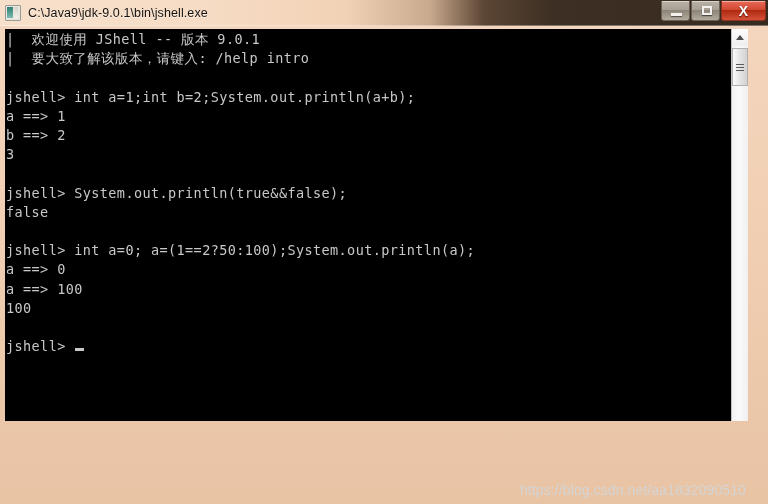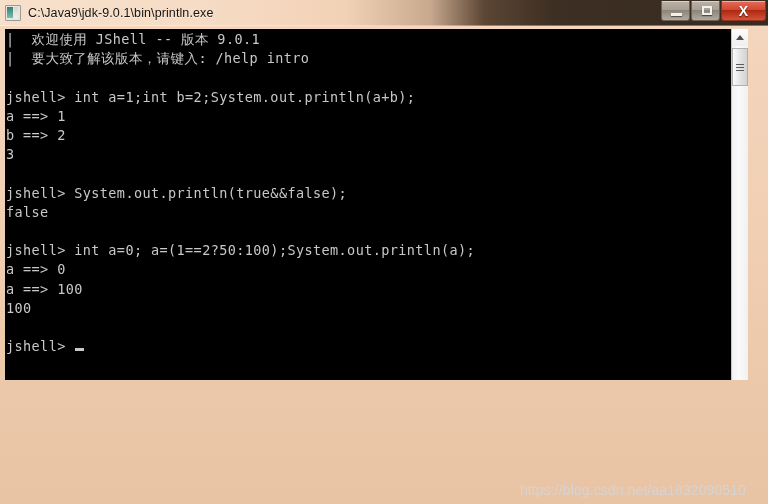--- a/index.html
+++ b/index.html
@@ -148,21 +148,21 @@
     font-weight: bold;
     color: #ffffff;
   }
 
   
   #console-area {
     position: absolute;
     left: 5px;
     top: 29px;
     width: 743px;
-    height: 351px;
+    height: 392px;
     background: #000000;
     overflow: hidden;
   }
   #console-text {
     position: absolute;
     left: 1px;
     top: 1px;
     margin: 0;
     padding: 0;
     color: #c8c8c8;
@@ -253,21 +253,21 @@
     margin-top: 37px;
   }
 </style>
 </head>
 <body>
 
 <div id="app-window">
 
   <div id="title-bar">
     <div class="win-icon"></div>
-    <div id="window-title">C:\Java9\jdk-9.0.1\bin\println.exe</div>
+    <div id="window-title">C:\Java9\jdk-9.0.1\bin\jshell.exe</div>
 
     <div id="window-controls">
       <div class="win-btn" id="btn-minimize">
         <span class="bar"></span>
       </div>
       <div class="win-btn" id="btn-maximize">
         <span class="box"></span>
       </div>
       <div class="win-btn" id="btn-close">
         <span class="glyph">X</span>

